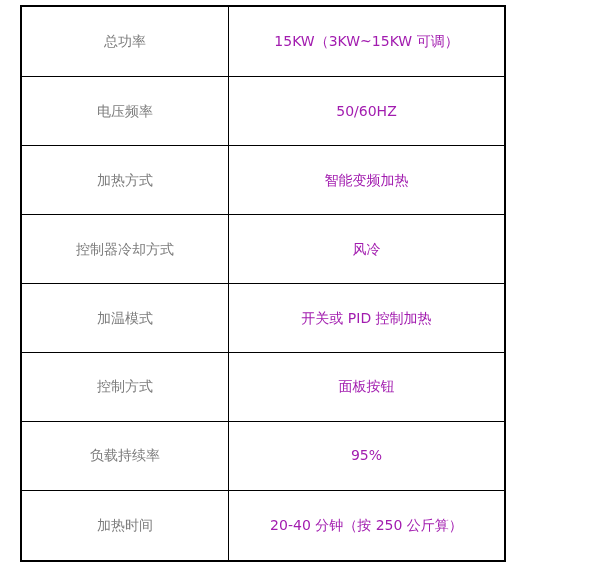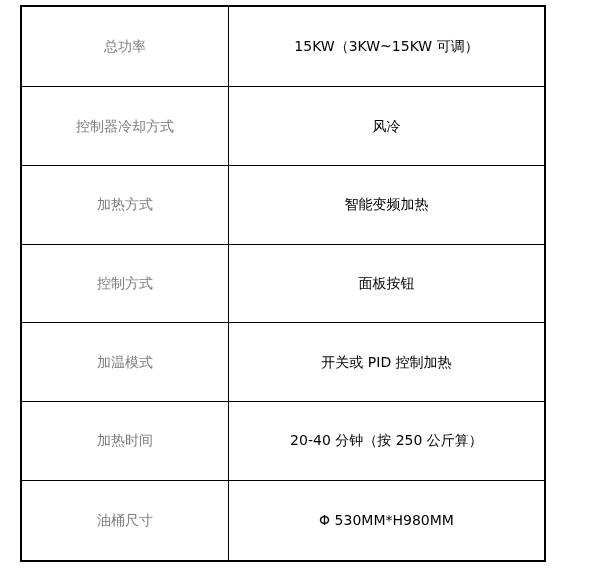--- a/index.html
+++ b/index.html
@@ -12,21 +12,21 @@
     width: 601px;
     height: 571px;
     background: #ffffff;
     overflow: hidden;
     font-family: "DejaVu Sans", sans-serif;
   }
   table.spec-table {
     position: absolute;
     left: 20px;
     top: 5px;
-    width: 526px;
+    width: 486px;
     height: 557px;
     border-collapse: collapse;
     table-layout: fixed;
     border: 2px solid #000000;
   }
   table.spec-table td {
     border: 1px solid #000000;
     text-align: center;
     vertical-align: middle;
     font-size: 14px;
@@ -34,52 +34,56 @@
     padding: 0 4px;
     background: #ffffff;
     white-space: nowrap;
     overflow: hidden;
   }
   table.spec-table td.label-cell {
     width: 198px;
     color: #7d7d7d;
   }
   table.spec-table td.value-cell {
-    color: #000000;
+    color: #a21caf;
   }
 </style>
 </head>
 <body>
 
 <div class="screen">
   <table class="spec-table">
     <tbody>
       <tr>
         <td class="label-cell">总功率</td>
         <td class="value-cell">15KW（3KW~15KW 可调）</td>
       </tr>
       <tr>
-        <td class="label-cell">控制器冷却方式</td>
-        <td class="value-cell">风冷</td>
+        <td class="label-cell">电压频率</td>
+        <td class="value-cell">50/60HZ</td>
       </tr>
       <tr>
         <td class="label-cell">加热方式</td>
         <td class="value-cell">智能变频加热</td>
       </tr>
       <tr>
-        <td class="label-cell">控制方式</td>
-        <td class="value-cell">面板按钮</td>
+        <td class="label-cell">控制器冷却方式</td>
+        <td class="value-cell">风冷</td>
       </tr>
       <tr>
         <td class="label-cell">加温模式</td>
         <td class="value-cell">开关或 PID 控制加热</td>
       </tr>
       <tr>
+        <td class="label-cell">控制方式</td>
+        <td class="value-cell">面板按钮</td>
+      </tr>
+      <tr>
+        <td class="label-cell">负载持续率</td>
+        <td class="value-cell">95%</td>
+      </tr>
+      <tr>
         <td class="label-cell">加热时间</td>
         <td class="value-cell">20-40 分钟（按 250 公斤算）</td>
-      </tr>
-      <tr>
-        <td class="label-cell">油桶尺寸</td>
-        <td class="value-cell">Φ 530MM*H980MM</td>
       </tr>
     </tbody>
   </table>
 </div>
 
 </body></html>

